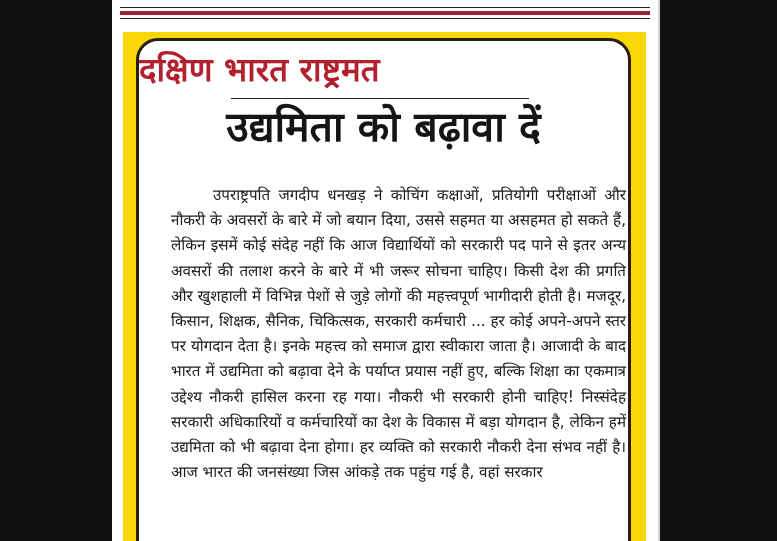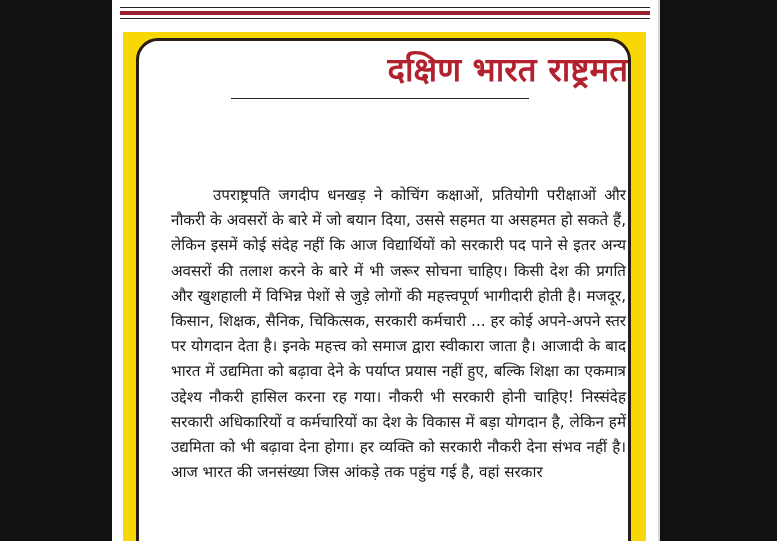--- a/index.html
+++ b/index.html
@@ -69,28 +69,27 @@
       border: 3px solid #2a1e12;
       border-radius: 22px;
       box-sizing: border-box;
       overflow: hidden;
     }
     .masthead {
       position: absolute;
       left: 0;
       right: 0;
       top: 10px;
-      text-align: right;
+      text-align: left;
       font-family: "DejaVu Sans", sans-serif;
       font-weight: bold;
       font-size: 33px;
       line-height: 38px;
       color: #b3202e;
       letter-spacing: 0px;
-      padding-left: 25px;
     }
     .masthead-rule {
       position: absolute;
       left: 92px;
       width: 298px;
       top: 57px;
       height: 1px;
       background: #222222;
     }
     .headline {
@@ -124,17 +123,18 @@
 
 <div class="page">
   <div class="rule-thin-top"></div>
   <div class="rule-thick"></div>
   <div class="rule-thin-bottom"></div>
 
   <div class="yellow-frame">
     <div class="content-box">
       <div class="masthead">दक्षिण भारत राष्ट्रमत</div>
       <div class="masthead-rule"></div>
+      <div class="headline">उद्यमिता को बढ़ावा दें</div>
       <p class="body-text">उपराष्ट्रपति जगदीप धनखड़ ने कोचिंग कक्षाओं, प्रतियोगी परीक्षाओं और नौकरी के अवसरों के बारे में जो बयान दिया, उससे सहमत या असहमत हो सकते हैं, लेकिन इसमें कोई संदेह नहीं कि आज विद्यार्थियों को सरकारी पद पाने से इतर अन्य अवसरों की तलाश करने के बारे में भी जरूर सोचना चाहिए। किसी देश की प्रगति और खुशहाली में विभिन्न पेशों से जुड़े लोगों की महत्त्वपूर्ण भागीदारी होती है। मजदूर, किसान, शिक्षक, सैनिक, चिकित्सक, सरकारी कर्मचारी ... हर कोई अपने-अपने स्तर पर योगदान देता है। इनके महत्त्व को समाज द्वारा स्वीकारा जाता है। आजादी के बाद भारत में उद्यमिता को बढ़ावा देने के पर्याप्त प्रयास नहीं हुए, बल्कि शिक्षा का एकमात्र उद्देश्य नौकरी हासिल करना रह गया। नौकरी भी सरकारी होनी चाहिए! निस्संदेह सरकारी अधिकारियों व कर्मचारियों का देश के विकास में बड़ा योगदान है, लेकिन हमें उद्यमिता को भी बढ़ावा देना होगा। हर व्यक्ति को सरकारी नौकरी देना संभव नहीं है। आज भारत की जनसंख्या जिस आंकड़े तक पहुंच गई है, वहां सरकार</p>
     </div>
   </div>
 </div>
 <div class="page-edge"></div>
 
 </body></html>

